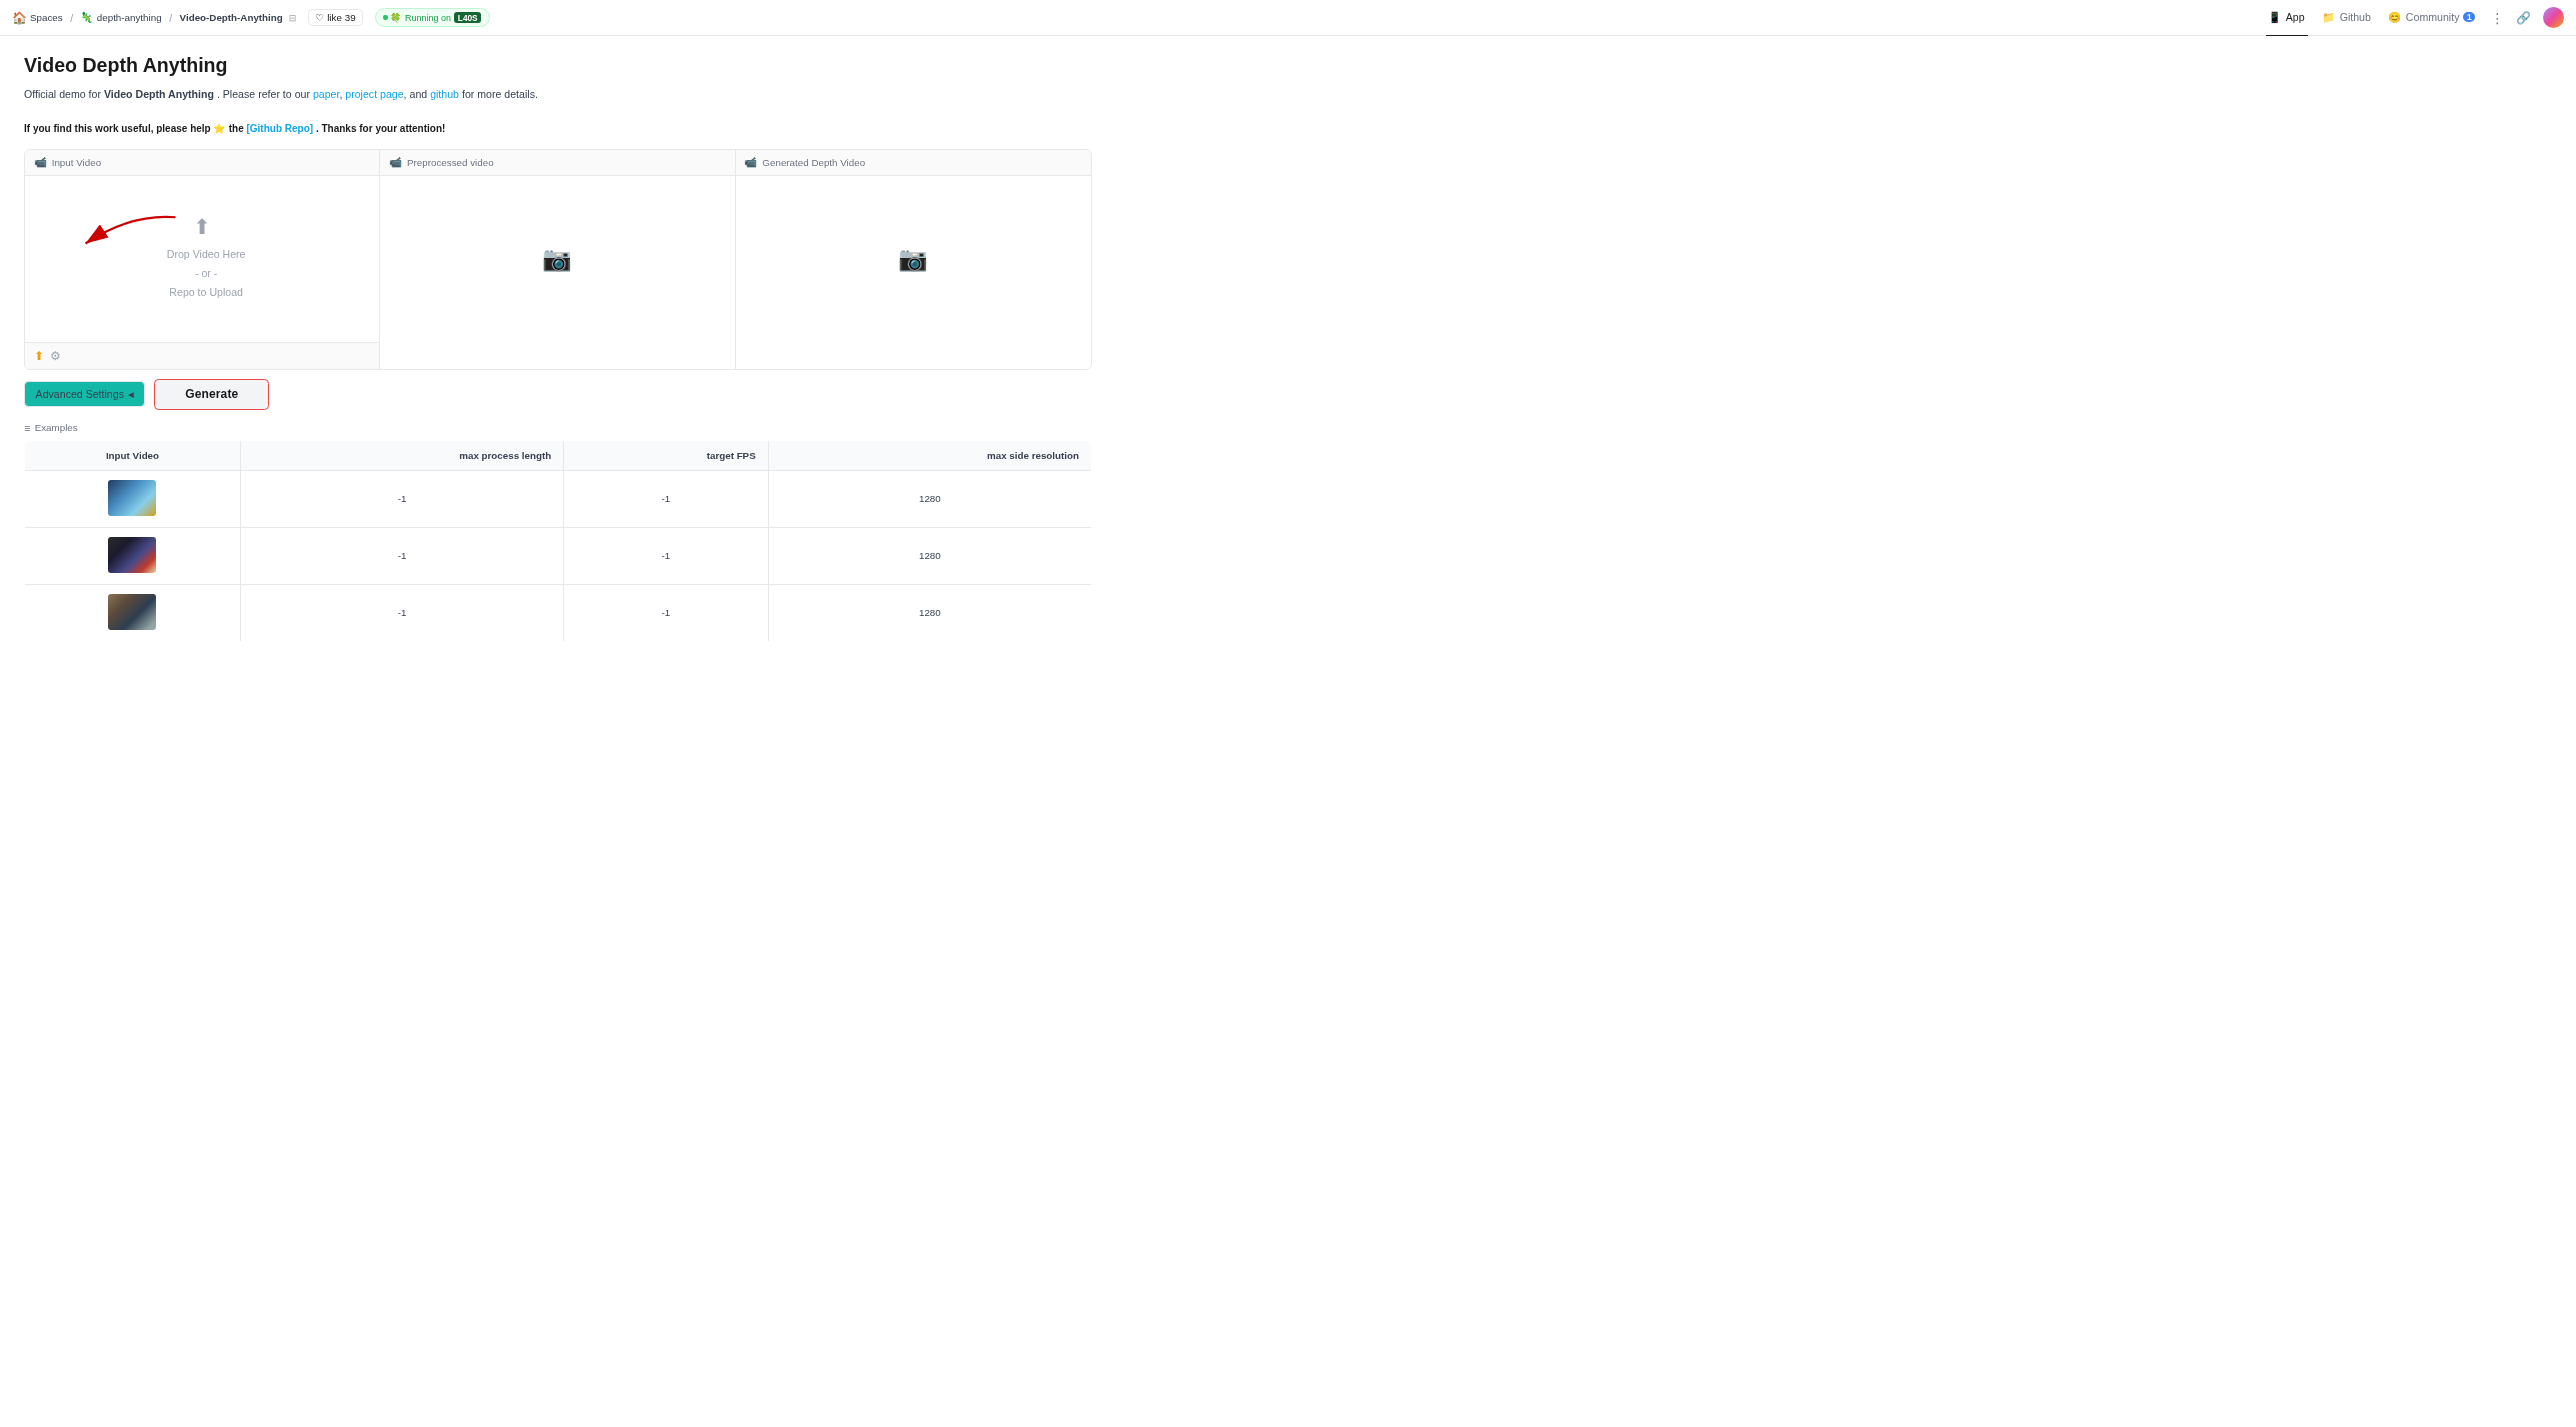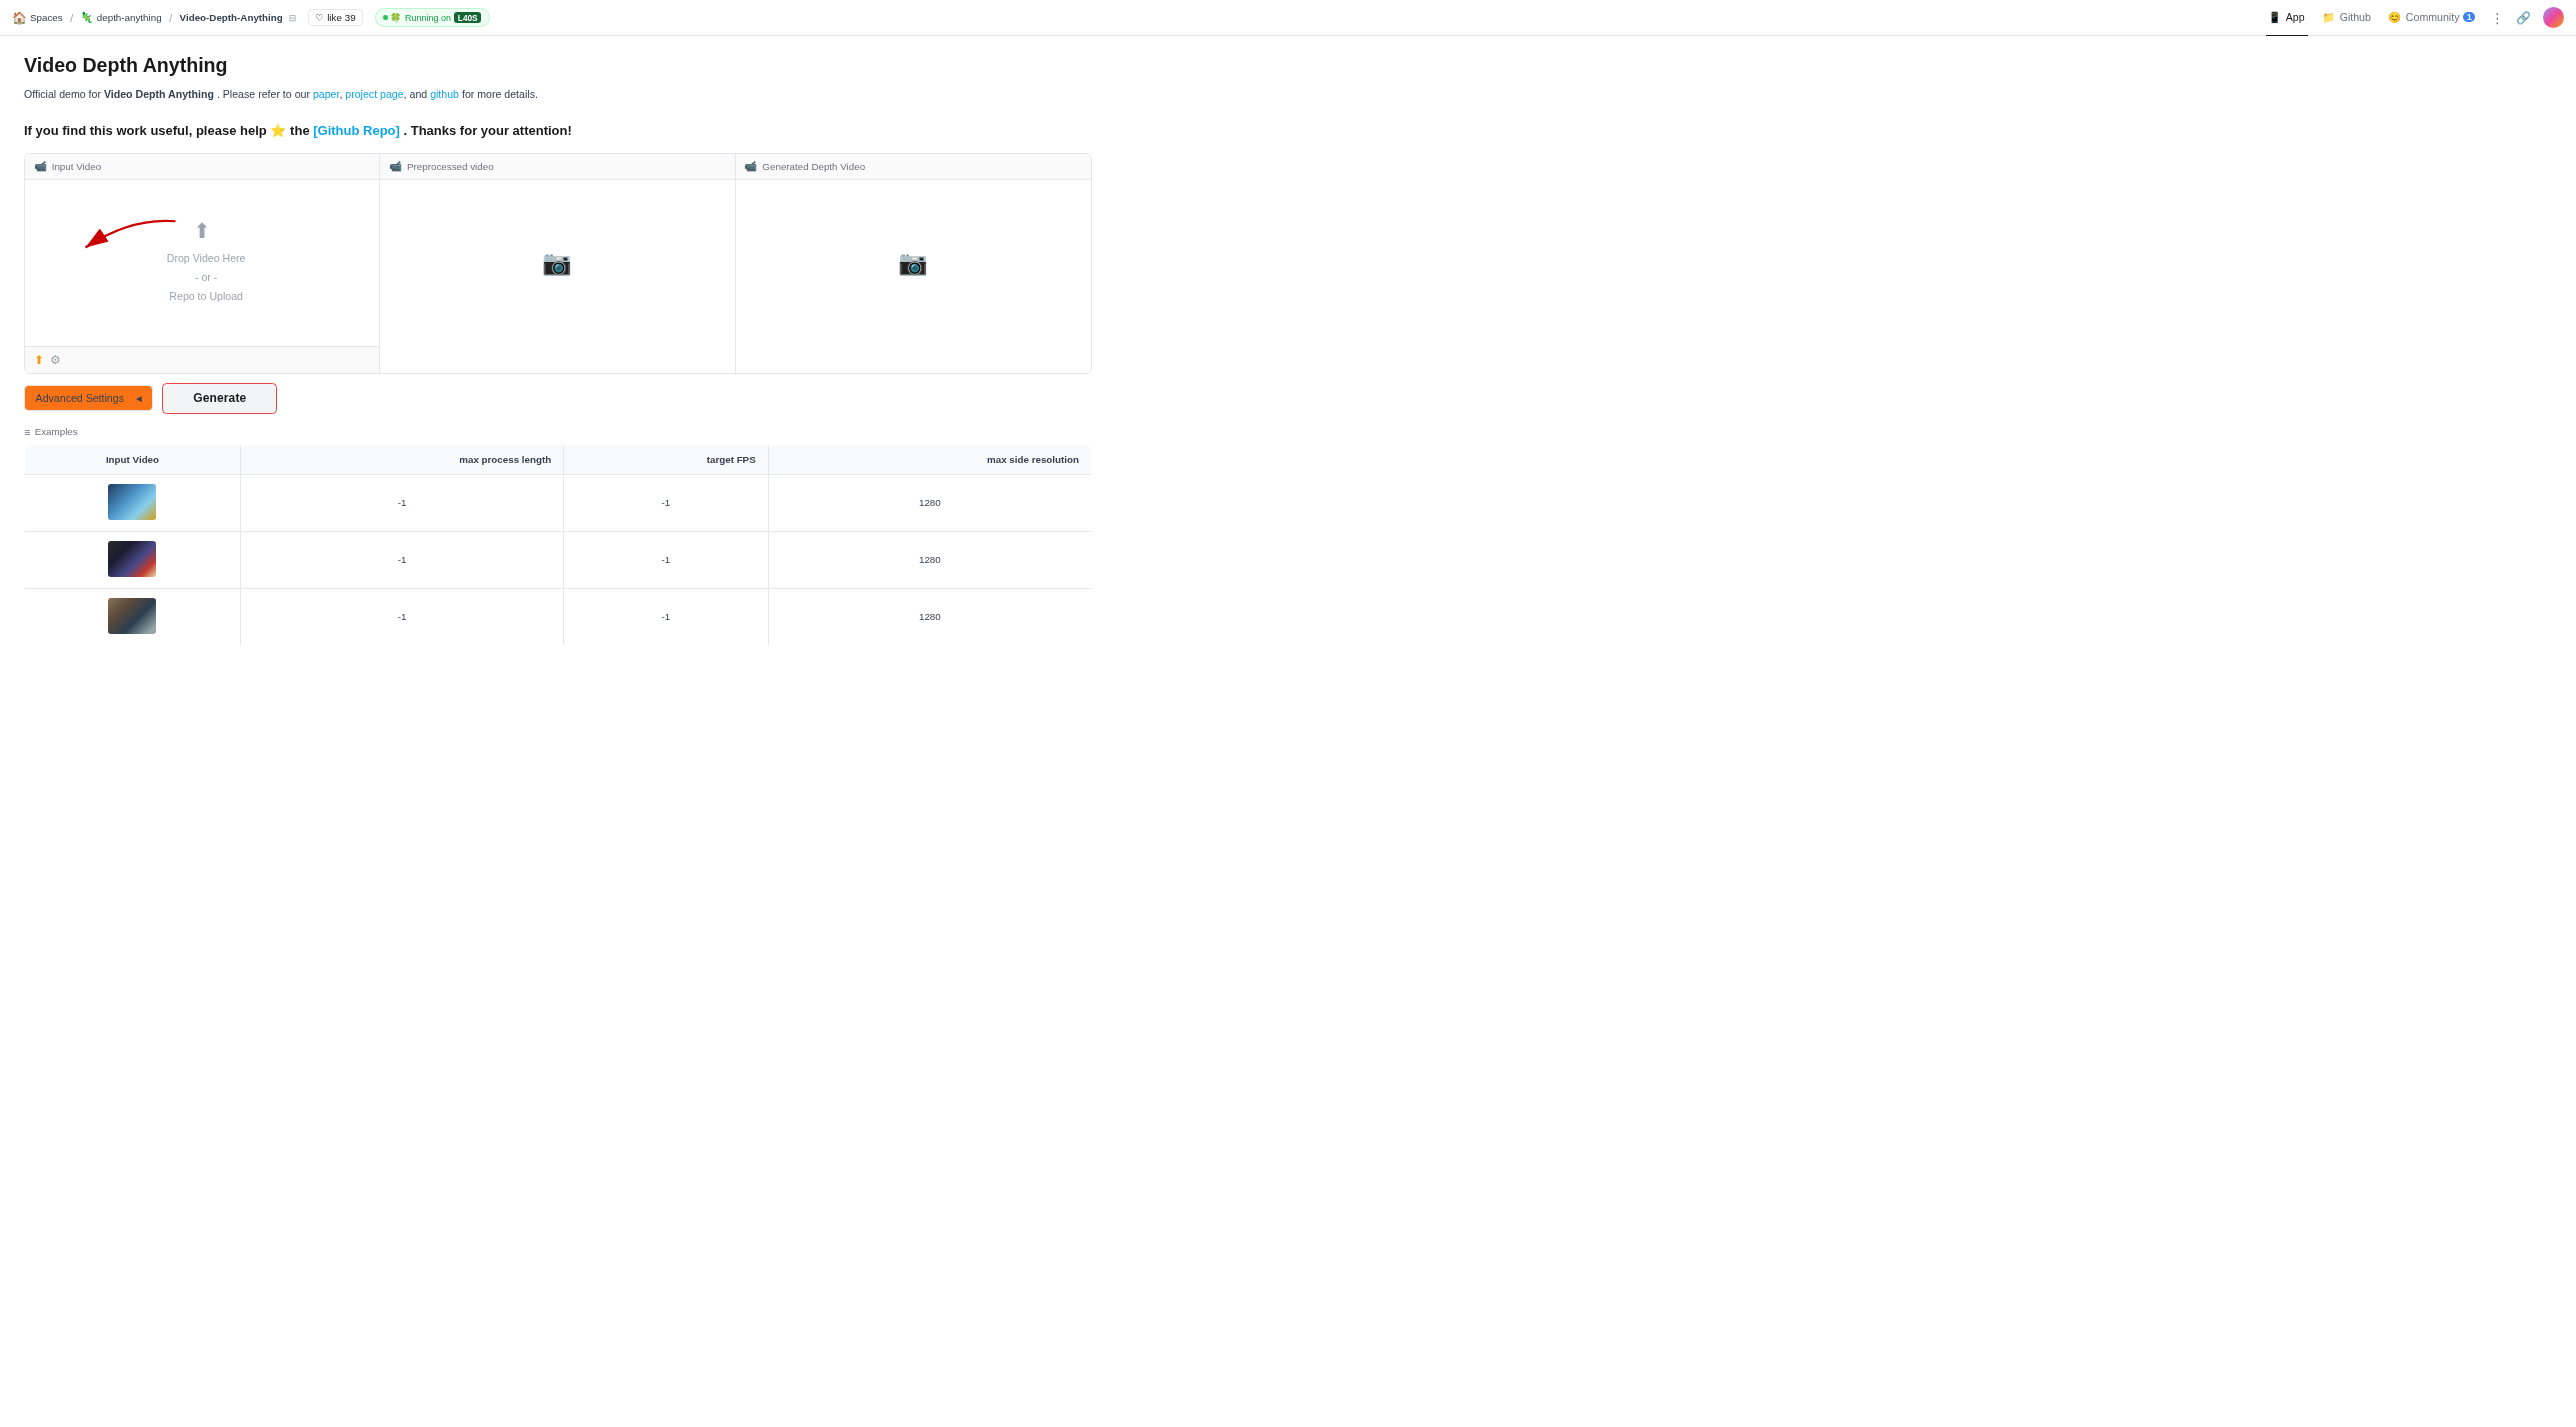--- a/index.html
+++ b/index.html
@@ -31,21 +31,21 @@
     .more-btn { cursor: pointer; color: #6b7280; font-size: 13.6px; }
     .link-btn { cursor: pointer; color: #6b7280; font-size: 12px; }
     .avatar { width: 21px; height: 21px; border-radius: 50%; background: linear-gradient(135deg, #a78bfa, #ec4899, #f59e0b); cursor: pointer; }
 
     
     .main { padding: 18px 24px; max-width: 1116px; }
 
     .page-title { font-size: 19.6px; font-weight: 700; margin-bottom: 9px; }
     .description { font-size: 10.6px; color: #374151; margin-bottom: 20px; line-height: 1.6; }
     .description a { color: #0ea5e9; text-decoration: none; }
-    .cta-text { font-size: 13px; font-weight: 600; margin-bottom: 15px; }
+    .cta-text { font-size: 10px; font-weight: 600; margin-bottom: 15px; }
     .cta-text a { color: #0ea5e9; text-decoration: none; }
 
     
     .panels-row { display: grid; grid-template-columns: 1fr 1fr 1fr; gap: 0; border: 0.8px solid #e5e7eb; border-radius: 6px; overflow: hidden; margin-bottom: 9px; }
     .panel { border-right: 0.8px solid #e5e7eb; }
     .panel:last-child { border-right: none; }
     .panel-header { display: flex; align-items: center; gap: 4.5px; padding: 6px 9px; font-size: 9.8px; color: #6b7280; border-bottom: 0.8px solid #e5e7eb; background: #fafafa; }
     .panel-video-icon { font-size: 10.6px; }
     .panel-body { display: flex; align-items: center; justify-content: center; min-height: 166px; background: #fff; position: relative; }
 
@@ -57,24 +57,24 @@
     .video-placeholder { display: flex; align-items: center; justify-content: center; color: #d1d5db; font-size: 24px; min-height: 151px; width: 100%; }
 
     
     .panel-footer { display: flex; align-items: center; gap: 6px; padding: 6px 9px; border-top: 0.8px solid #e5e7eb; background: #fafafa; }
     .footer-icon { font-size: 12px; color: #f59e0b; cursor: pointer; }
     .footer-icon-gray { font-size: 12px; color: #9ca3af; cursor: pointer; }
 
     
     .controls-row { display: flex; align-items: center; gap: 9px; margin-bottom: 12px; }
     .advanced-settings-btn {
-      display: flex; align-items: center; gap: 12px;
+      display: flex; align-items: center; gap: 4px;
       border: 0.8px solid #e5e7eb; border-radius: 4.5px;
       padding: 6px 10.6px; font-size: 10.6px; cursor: pointer;
-      background: #f97316; color: #374151;
+      background: #14b8a6; color: #374151;
     }
     .adv-arrow { font-size: 7.5px; color: #374151; }
 
     .generate-btn {
       border: 1.5px solid #ef4444; border-radius: 4.5px;
       padding: 7.5px 30px; font-size: 12px; font-weight: 700;
       cursor: pointer; background: #f3f4f6; color: #1a1a1a;
       letter-spacing: 0.01em;
     }
 

